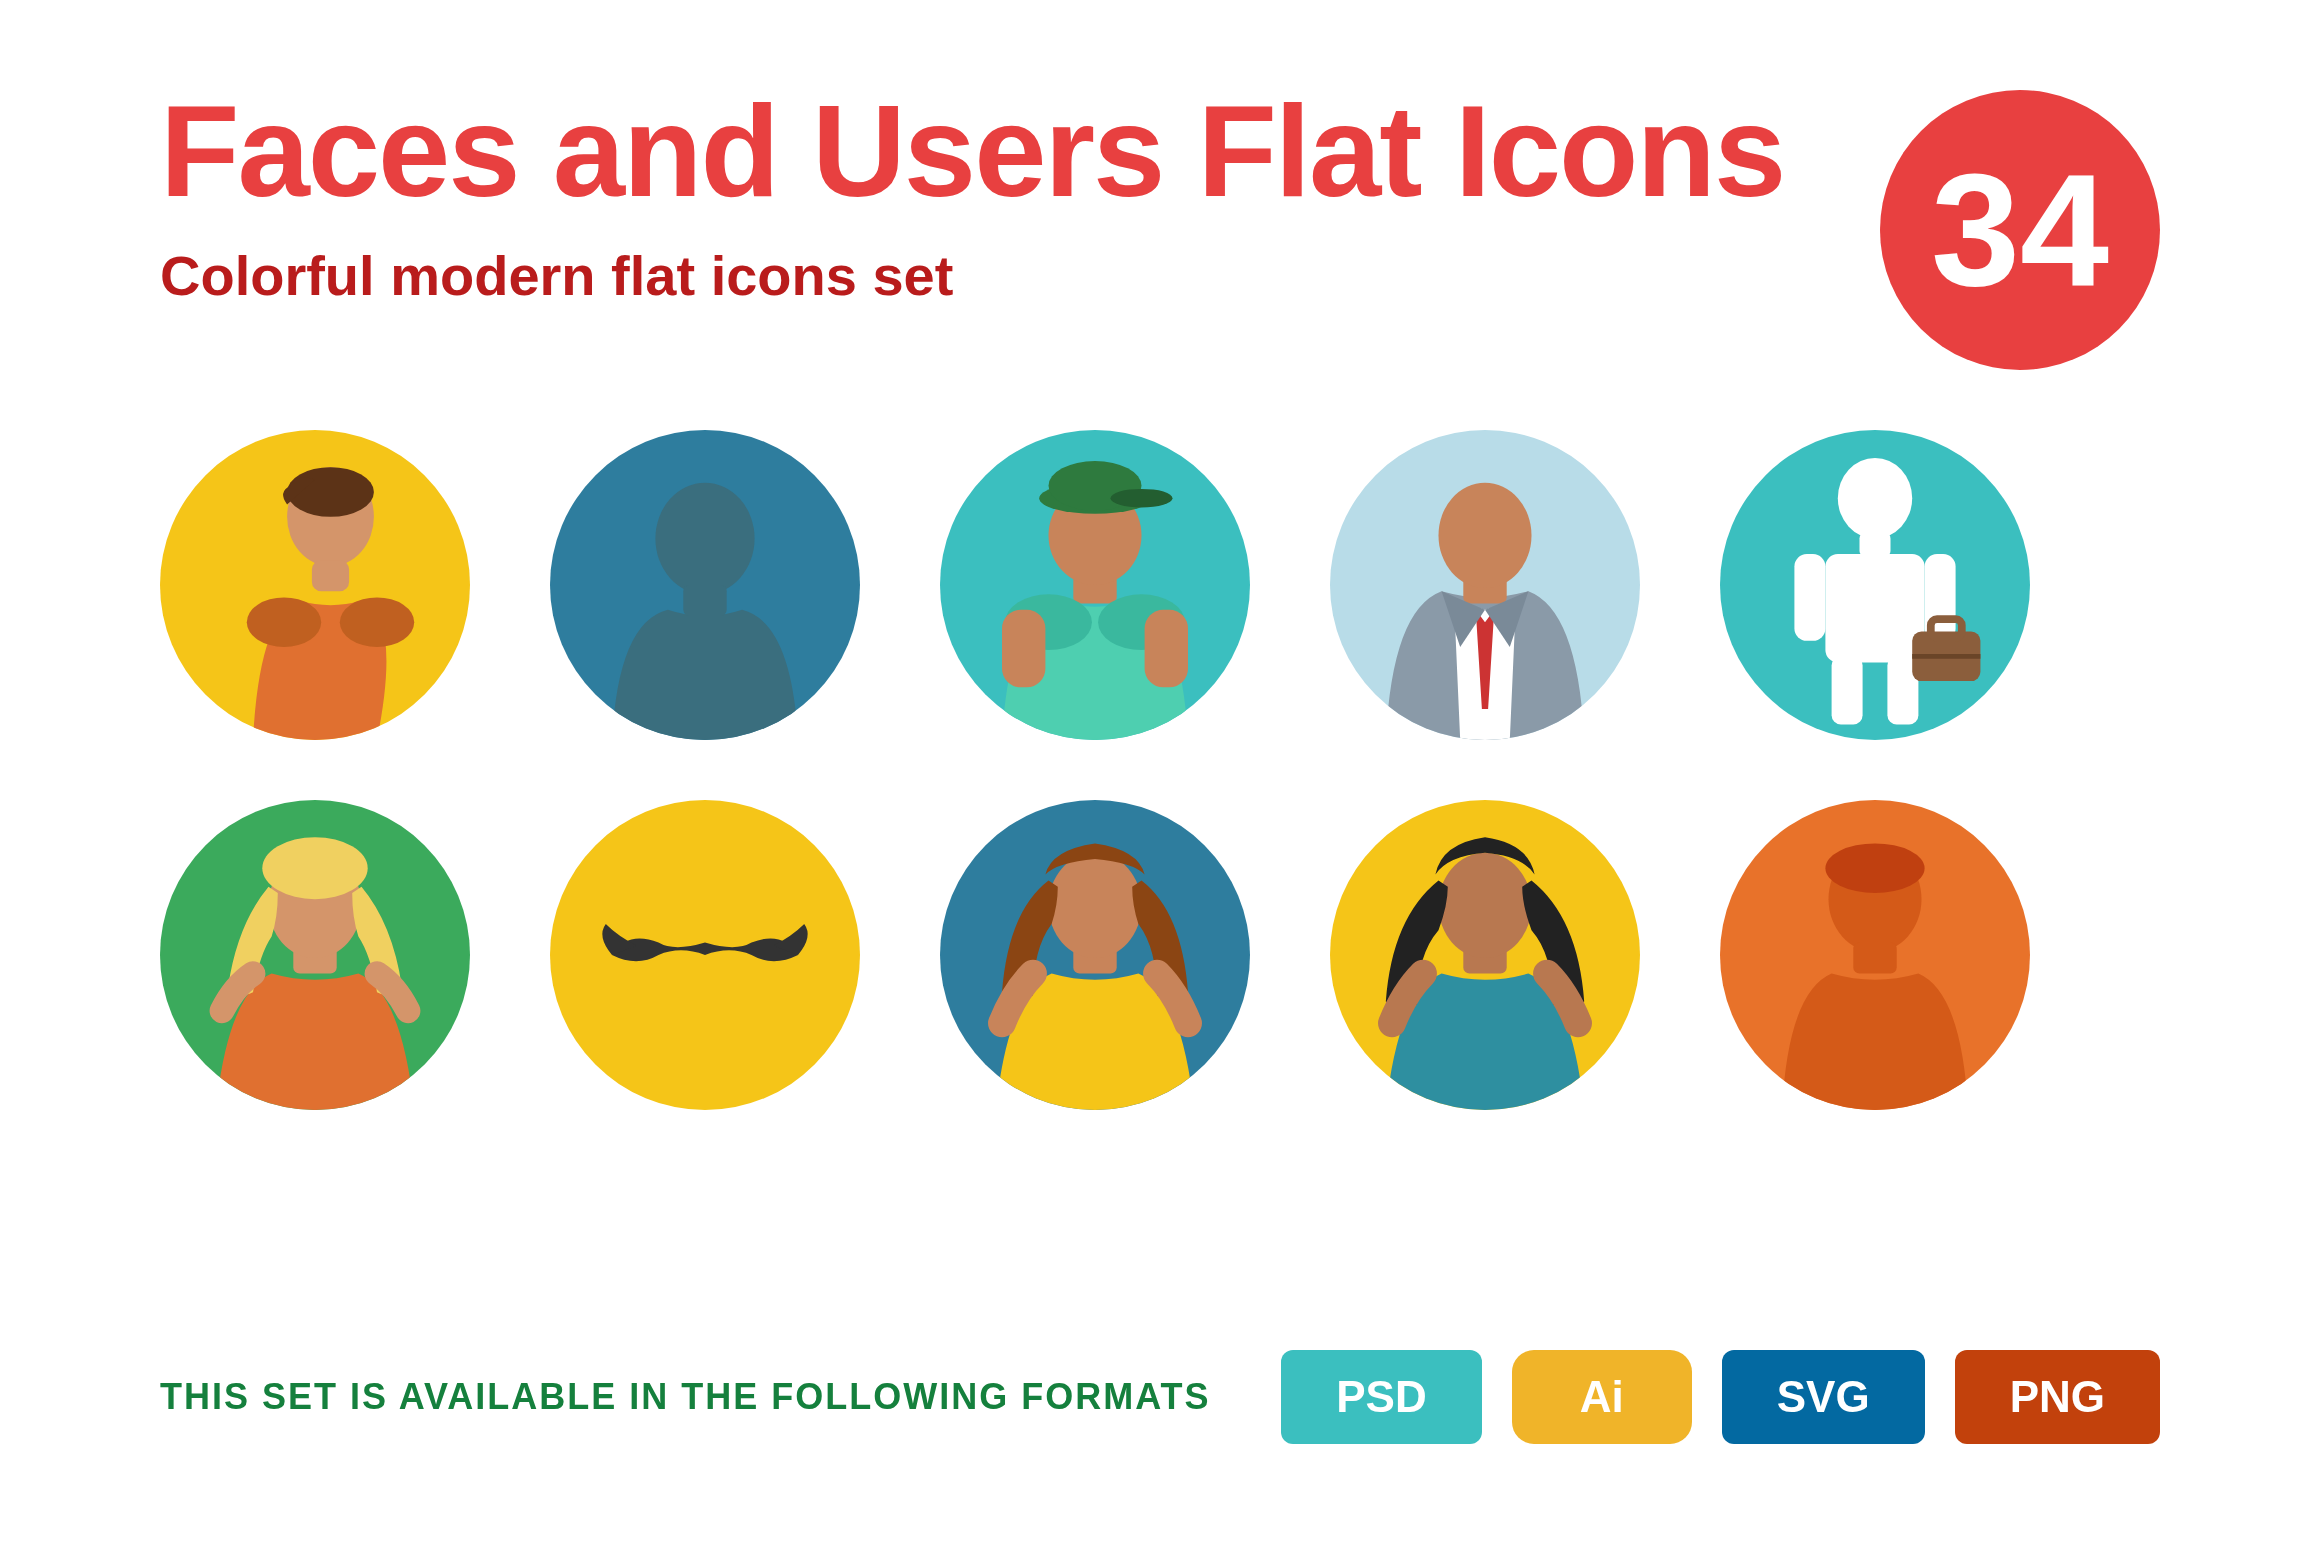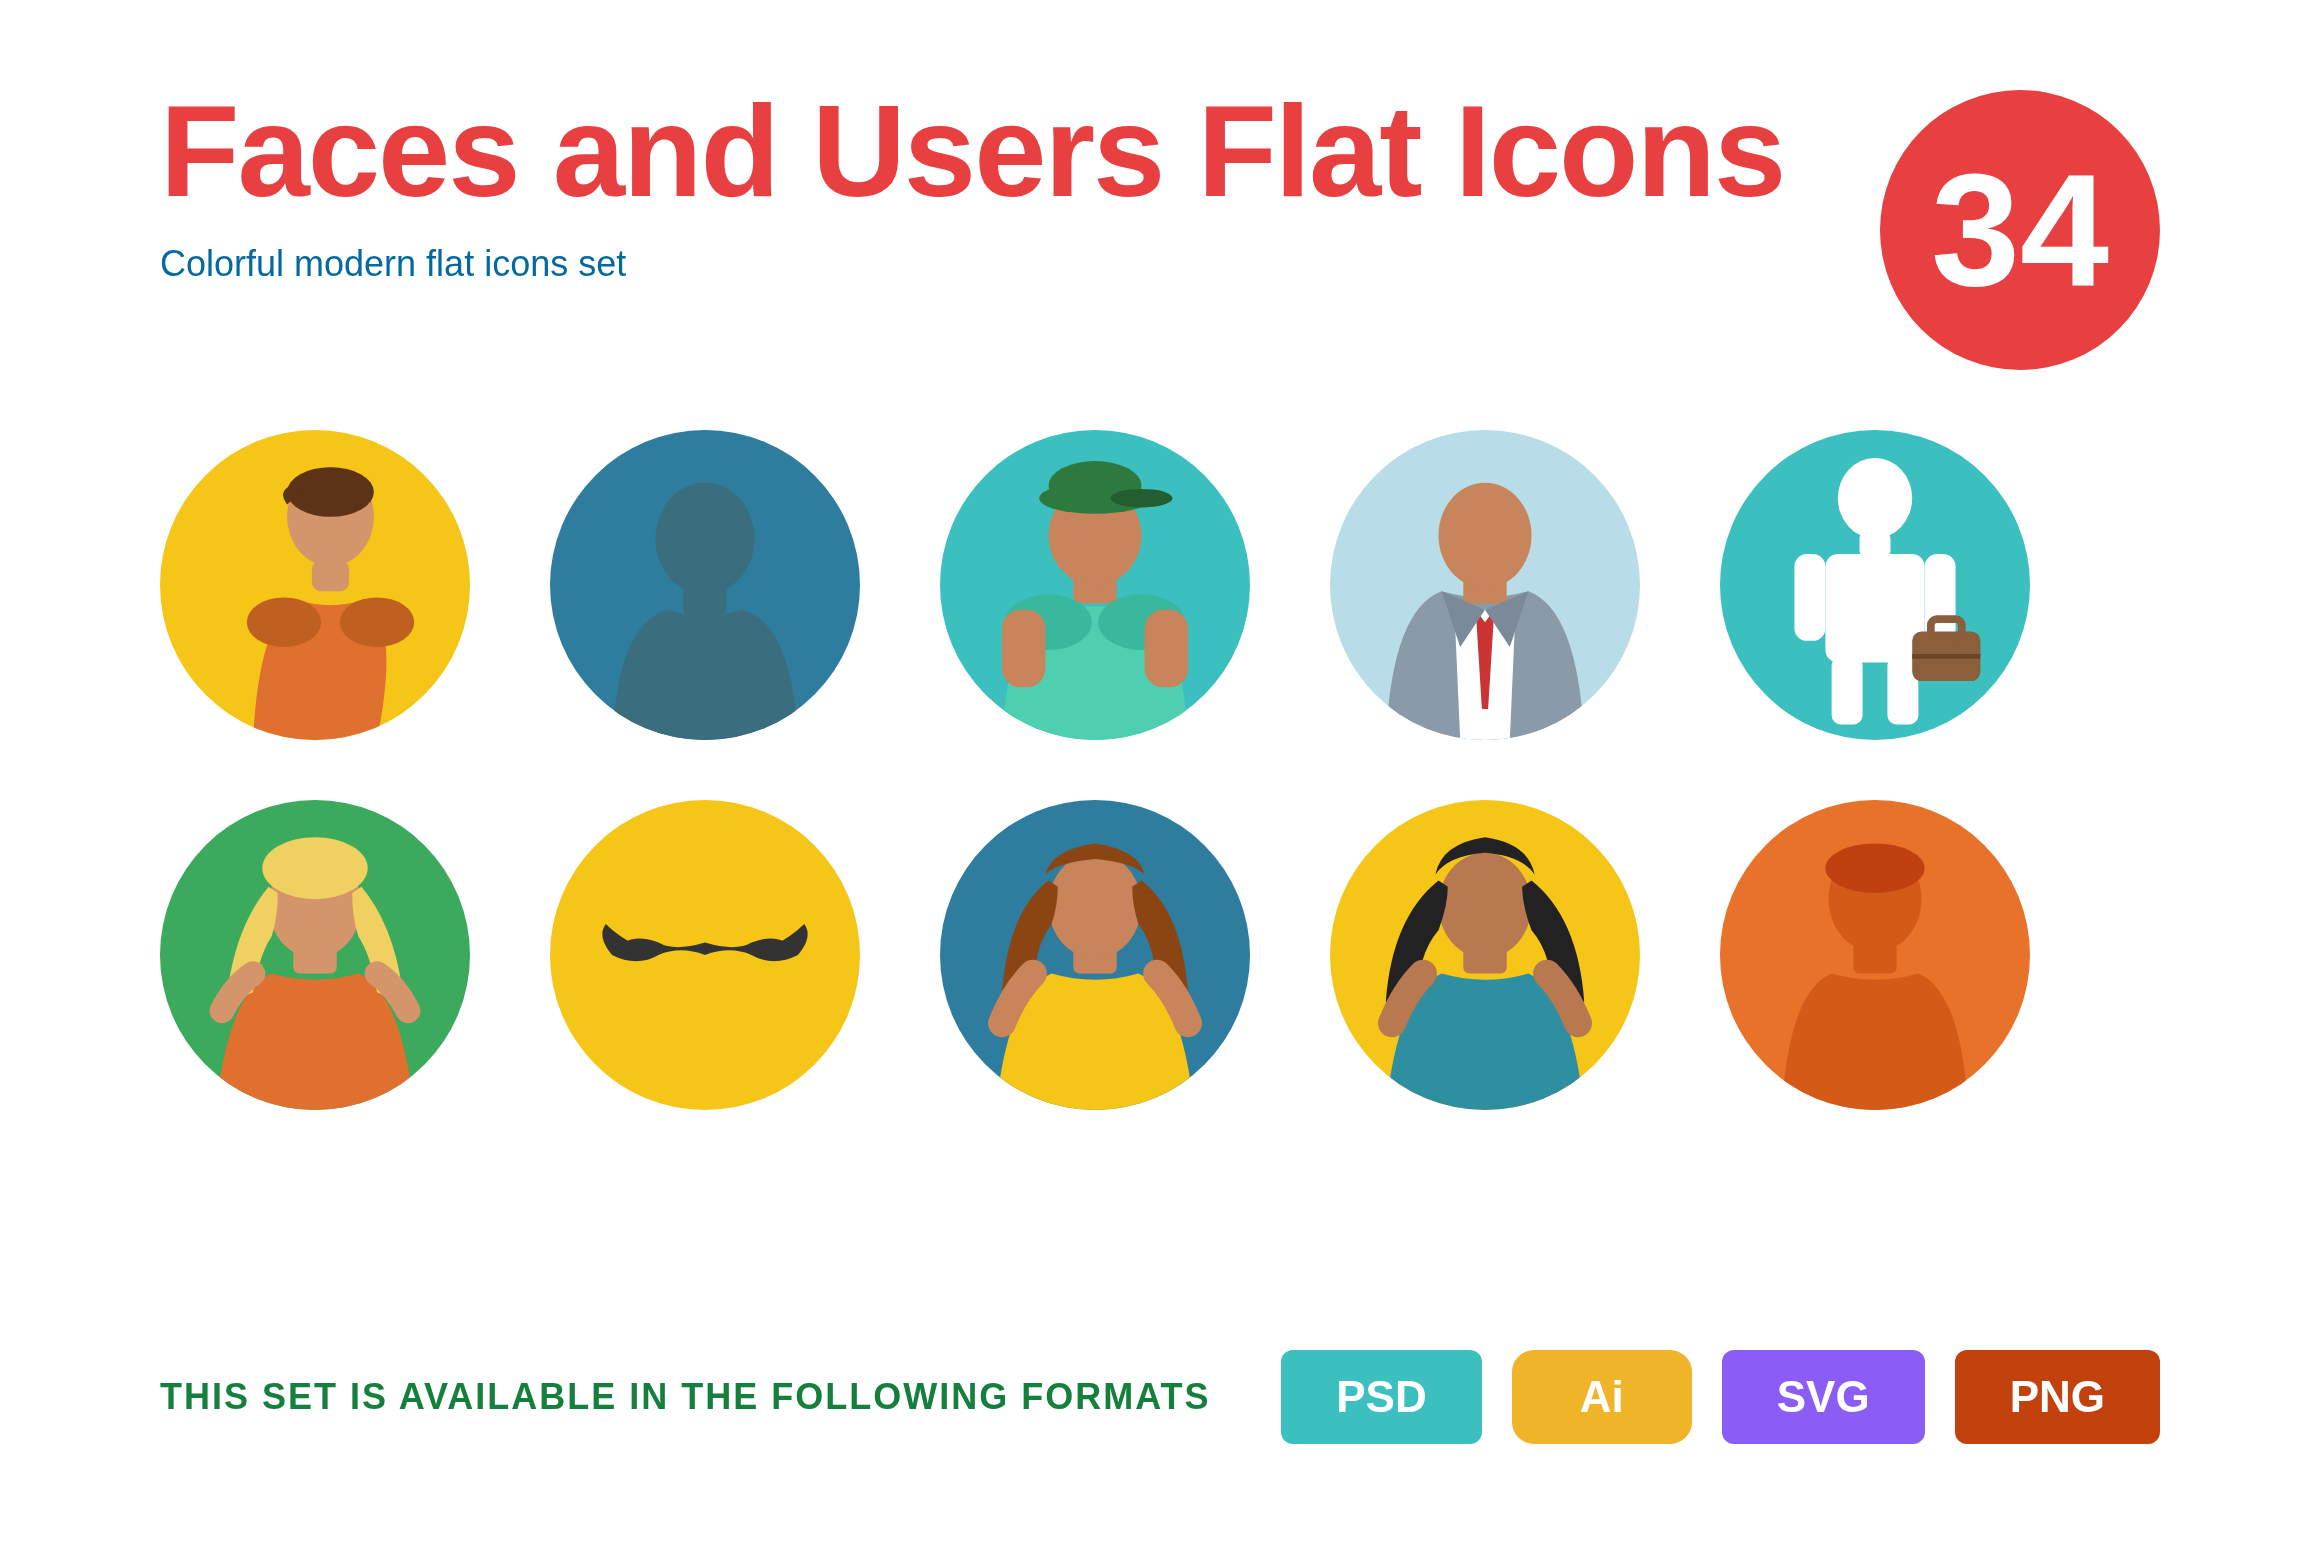--- a/index.html
+++ b/index.html
@@ -33,23 +33,23 @@
 
     .main-title {
       font-size: 130px;
       font-weight: 900;
       color: #e84040;
       line-height: 1.1;
       letter-spacing: -2px;
     }
 
     .subtitle {
-      font-size: 36px;
-      color: #0369a1;
-      font-weight: 400;
+      font-size: 56px;
+      color: #b91c1c;
+      font-weight: 700;
       margin-top: 20px;
     }
 
     .badge-circle {
       width: 280px;
       height: 280px;
       background: #e84040;
       border-radius: 50%;
       display: flex;
       align-items: center;
@@ -126,21 +126,21 @@
       font-weight: 700;
       color: #ffffff;
       display: flex;
       align-items: center;
       justify-content: center;
       min-width: 180px;
     }
 
     .format-psd { background: #3bbfbf; margin-left: 44px; }
     .format-ai  { background: #f0b429; border-radius: 22px; }
-    .format-svg { background: #8b5cf6; }
+    .format-svg { background: #0369a1; }
     .format-png { background: #c2410c; }
   </style>
 </head>
 <body>
 
 <div class="page-container">
 
   <div class="header-section">
     <div class="title-area">
       <h1 class="main-title">Faces and Users Flat Icons</h1>

